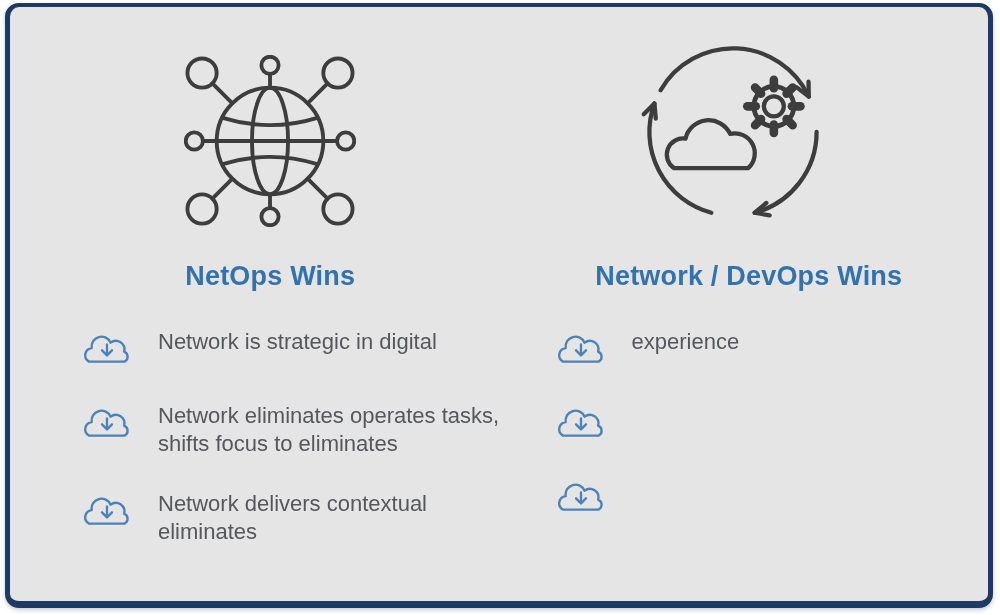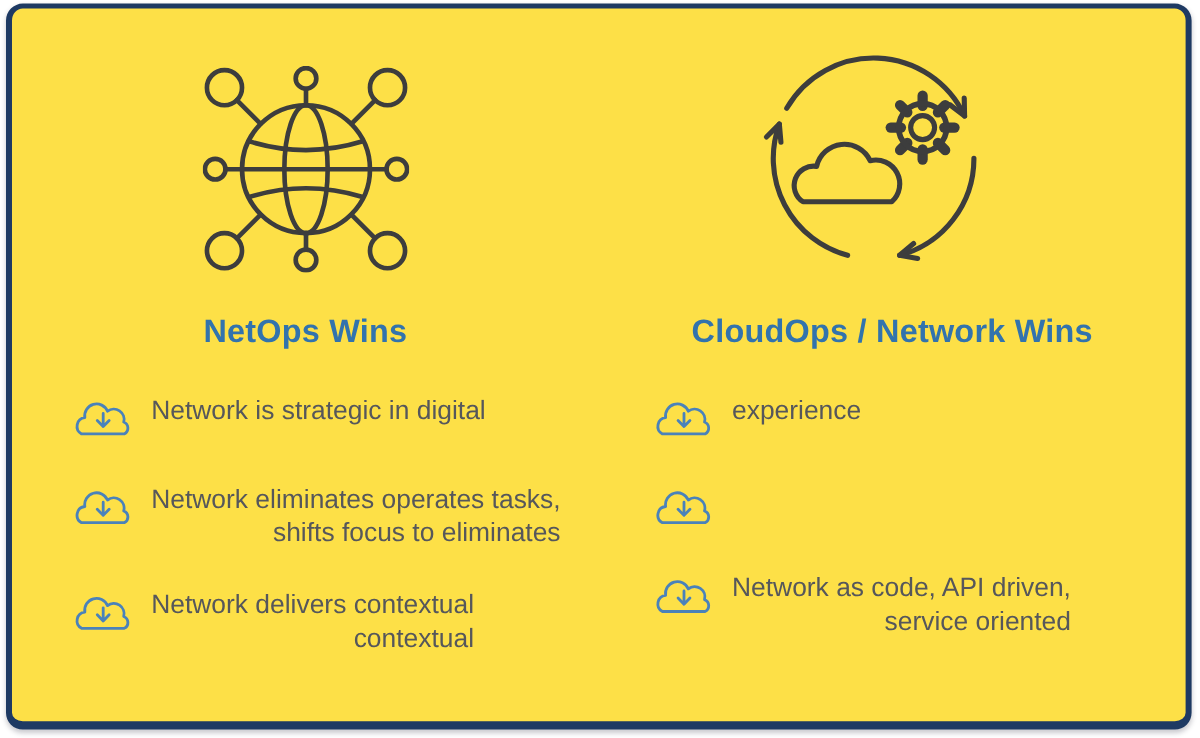--- a/index.html
+++ b/index.html
@@ -3,43 +3,44 @@
 <meta charset="utf-8">
 <style>
   html,body{margin:0;padding:0;}
   body{
     width:1000px;height:615px;position:relative;overflow:hidden;
     background:#ffffff;
     font-family:"Liberation Sans", sans-serif;
   }
   .card{
     position:absolute;left:5px;top:3px;width:988px;height:605px;
-    box-sizing:border-box;background:#fde047;
+    box-sizing:border-box;background:#e5e5e5;
     border-style:solid;border-color:var(--border-navy,#1e3a63);
     border-width:4px 5px 7px 5px;border-radius:14px;
     box-shadow:0 2px 4px rgba(40,40,60,.25);
+    padding-left:21px;
   }
   .content{display:flex;height:100%;}
   .col{width:50%;box-sizing:border-box;}
   .icon-box{height:230px;display:flex;align-items:flex-end;justify-content:center;}
   .icon-box svg{margin-bottom:10px;}
   .col-right .icon-box svg{transform:translateX(-16px);}
   .top-icon{color:var(--icon-gray,#3d3d3d);}
   .heading{
     text-align:center;margin-top:24px;
     font-size:27px;line-height:31px;font-weight:bold;
     color:var(--heading-blue,#3273ad);letter-spacing:.2px;
   }
   .bullets{margin-top:36px;padding-left:49px;}
   .col-right .bullets{padding-left:44px;}
   .bullet{display:flex;align-items:flex-start;margin-bottom:33px;}
   .bullet-icon{flex:0 0 auto;margin-top:1px;color:var(--bullet-icon-blue,#4a82ba);}
   .bullet-text{
-    margin-left:13px;font-size:22px;line-height:27.5px;
-    color:var(--body-text,#56575b);white-space:nowrap;text-align:right;
+    margin-left:24px;font-size:22px;line-height:27.5px;
+    color:var(--body-text,#56575b);white-space:nowrap;
   }
 </style>
 </head>
 <body>
 
 <div class="card">
   <div class="content">
 
     <div class="col col-left">
       <div class="icon-box">
@@ -89,21 +90,21 @@
           </div>
         </div>
 
         <div class="bullet">
           <svg class="bullet-icon" width="54" height="40" viewBox="0 0 60 44" fill="none" stroke="currentColor" stroke-width="2.6" stroke-linecap="round" stroke-linejoin="round">
             <path d="M 10,36 A 8,8 0 0 1 13,21 A 11,11 0 0 1 34,15 A 9.5,9.5 0 0 1 49,25 A 6,6 0 0 1 49.5,36 Z"></path>
             <path d="M 30,17 L 30,28.5 M 24.5,23.5 L 30,29.2 L 35.5,23.5"></path>
           </svg>
           <div class="bullet-text">
             <div>Network delivers contextual</div>
-            <div>contextual</div>
+            <div>eliminates</div>
           </div>
         </div>
 
       </div>
     </div>
 
     <div class="col col-right">
       <div class="icon-box">
         <svg class="top-icon" width="192" height="190" viewBox="0 0 200 200" fill="none" stroke="currentColor" stroke-width="4.5" stroke-linecap="round" stroke-linejoin="round">
 
@@ -123,21 +124,21 @@
             <line x1="129.6" y1="86.4" x2="123.2" y2="92.8" stroke-width="9"></line>
             <line x1="124" y1="73" x2="115" y2="73" stroke-width="9"></line>
             <line x1="129.6" y1="59.6" x2="123.2" y2="53.2" stroke-width="9"></line>
             <line x1="143" y1="54" x2="143" y2="45" stroke-width="9"></line>
             <line x1="156.4" y1="59.6" x2="162.8" y2="53.2" stroke-width="9"></line>
             <circle cx="143" cy="73" r="21" stroke-width="5"></circle>
             <circle cx="143" cy="73" r="10.5"></circle>
           </g>
         </svg>
       </div>
-      <div class="heading">CloudOps / Network Wins</div>
+      <div class="heading">Network / DevOps Wins</div>
       <div class="bullets">
 
         <div class="bullet">
           <svg class="bullet-icon" width="54" height="40" viewBox="0 0 60 44" fill="none" stroke="currentColor" stroke-width="2.6" stroke-linecap="round" stroke-linejoin="round">
             <path d="M 10,36 A 8,8 0 0 1 13,21 A 11,11 0 0 1 34,15 A 9.5,9.5 0 0 1 49,25 A 6,6 0 0 1 49.5,36 Z"></path>
             <path d="M 30,17 L 30,28.5 M 24.5,23.5 L 30,29.2 L 35.5,23.5"></path>
           </svg>
           <div class="bullet-text">
             <div>experience</div>
           </div>
@@ -148,23 +149,19 @@
             <path d="M 10,36 A 8,8 0 0 1 13,21 A 11,11 0 0 1 34,15 A 9.5,9.5 0 0 1 49,25 A 6,6 0 0 1 49.5,36 Z"></path>
             <path d="M 30,17 L 30,28.5 M 24.5,23.5 L 30,29.2 L 35.5,23.5"></path>
           </svg>
         </div>
 
         <div class="bullet">
           <svg class="bullet-icon" width="54" height="40" viewBox="0 0 60 44" fill="none" stroke="currentColor" stroke-width="2.6" stroke-linecap="round" stroke-linejoin="round">
             <path d="M 10,36 A 8,8 0 0 1 13,21 A 11,11 0 0 1 34,15 A 9.5,9.5 0 0 1 49,25 A 6,6 0 0 1 49.5,36 Z"></path>
             <path d="M 30,17 L 30,28.5 M 24.5,23.5 L 30,29.2 L 35.5,23.5"></path>
           </svg>
-          <div class="bullet-text">
-            <div>Network as code, API driven,</div>
-            <div>service oriented</div>
-          </div>
         </div>
 
       </div>
     </div>
 
   </div>
 </div>
 
 </body></html>

